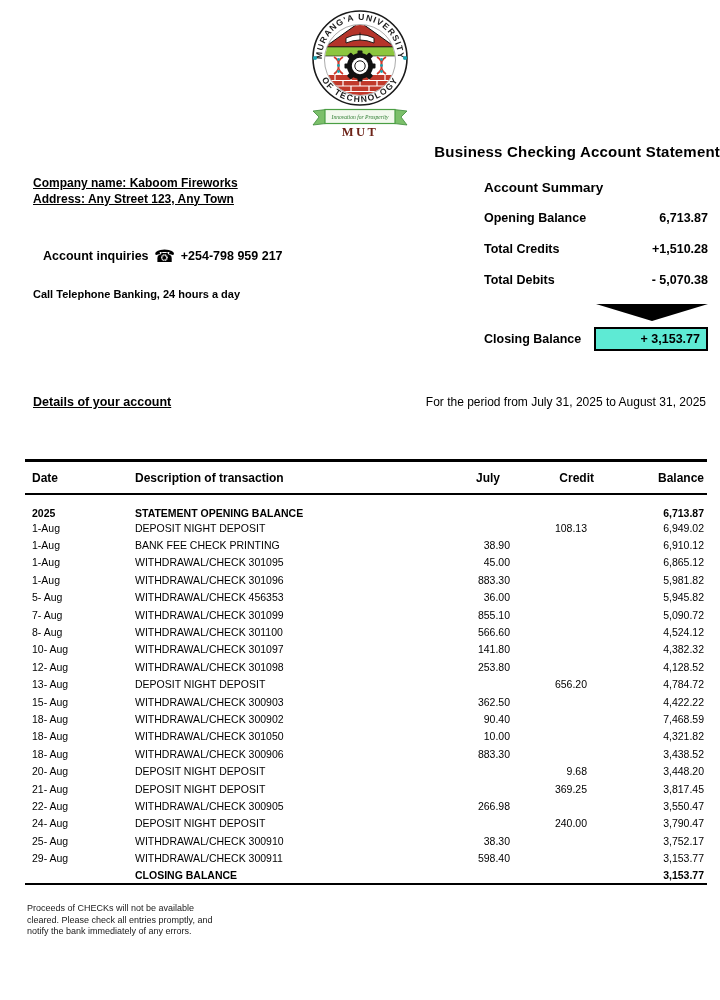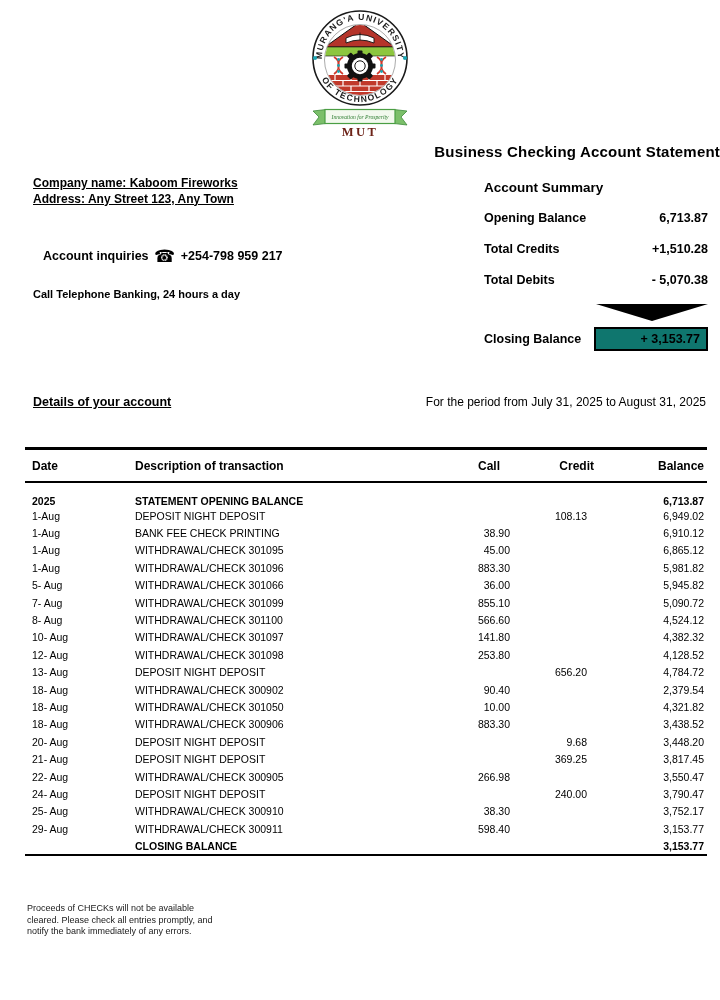--- a/index.html
+++ b/index.html
@@ -21,29 +21,29 @@
   .telebank { position:absolute; left:33px; top:288px; font-size:11px; font-weight:bold; }
   
   .summary { position:absolute; left:484px; top:180px; width:224px; }
   .summary-heading { font-size:13.5px; font-weight:bold; margin-bottom:16px; }
   .summary-row { display:flex; justify-content:space-between; font-size:12.5px; font-weight:bold; margin-bottom:17px; }
   .tri-down { width:0; height:0; margin:2px 0 6px auto;
     border-left:56px solid transparent; border-right:56px solid transparent; border-top:17px solid #000; }
   .closing-row { display:flex; justify-content:space-between; align-items:center; }
   .closing-label { font-size:12.5px; font-weight:bold; }
   .closing-box { border:2px solid #000; width:114px; padding:3px 6px 3px 4px;
-    font-size:12.5px; font-weight:bold; text-align:right; background:#0f766e; }
+    font-size:12.5px; font-weight:bold; text-align:right; background:#5eead4; }
   
   .details-row { position:absolute; left:33px; right:14px; top:395px; display:flex; justify-content:space-between; align-items:baseline; }
   .details-left { font-size:12.5px; font-weight:bold; text-decoration:underline; }
   .details-right { font-size:12px; }
   
   .tx-table-wrap { position:absolute; left:25px; top:447px; width:682px; }
   table { border-collapse:collapse; width:682px; table-layout:fixed;
-    border-top:3px solid #000; border-bottom:2.5px solid #000; }
+    border-top:3px solid #000; border-bottom:2.5px solid #000;margin-top:12px; }
   thead th { font-size:12px; font-weight:bold; padding:9px 0 8px 0; border-bottom:2px solid #000; }
   th.c-date, td.c-date { text-align:left; padding-left:7px; }
   th.c-desc, td.c-desc { text-align:left; }
   th.c-debit, td.c-debit { text-align:right; }
   th.c-debit { padding-right:10px; }
   th.c-credit, td.c-credit { text-align:right; }
   th.c-credit { padding-right:8px; } td.c-credit { padding-right:15px; }
   th.c-bal, td.c-bal { text-align:right; padding-right:3px; }
   tbody td { font-size:10.5px; height:17.4px; padding-top:0; padding-bottom:0; vertical-align:middle; white-space:nowrap; }
   tbody tr:first-child td { padding-top:12px; }
@@ -195,21 +195,21 @@
         <col style="width:110px">
           <col style="width:255px">
           <col style="width:120px">
           <col style="width:92px">
           <col style="width:105px">
       </colgroup>
       <thead>
         <tr>
           <th class="c-date">Date</th>
           <th class="c-desc">Description of transaction</th>
-          <th class="c-debit">Call</th>
+          <th class="c-debit">July</th>
           <th class="c-credit">Credit</th>
           <th class="c-bal">Balance</th>
         </tr>
       </thead>
       <tbody>
           <tr class="bold-row">
             <td class="c-date">2025</td>
             <td class="c-desc">STATEMENT OPENING BALANCE</td>
             <td class="c-debit"></td>
             <td class="c-credit"></td>
@@ -238,21 +238,21 @@
           </tr>
           <tr>
             <td class="c-date">1-Aug</td>
             <td class="c-desc">WITHDRAWAL/CHECK 301096</td>
             <td class="c-debit">883.30</td>
             <td class="c-credit"></td>
             <td class="c-bal">5,981.82</td>
           </tr>
           <tr>
             <td class="c-date">5- Aug</td>
-            <td class="c-desc">WITHDRAWAL/CHECK 301066</td>
+            <td class="c-desc">WITHDRAWAL/CHECK 456353</td>
             <td class="c-debit">36.00</td>
             <td class="c-credit"></td>
             <td class="c-bal">5,945.82</td>
           </tr>
           <tr>
             <td class="c-date">7- Aug</td>
             <td class="c-desc">WITHDRAWAL/CHECK 301099</td>
             <td class="c-debit">855.10</td>
             <td class="c-credit"></td>
             <td class="c-bal">5,090.72</td>
@@ -279,25 +279,32 @@
             <td class="c-bal">4,128.52</td>
           </tr>
           <tr>
             <td class="c-date">13- Aug</td>
             <td class="c-desc">DEPOSIT NIGHT DEPOSIT</td>
             <td class="c-debit"></td>
             <td class="c-credit">656.20</td>
             <td class="c-bal">4,784.72</td>
           </tr>
           <tr>
+            <td class="c-date">15- Aug</td>
+            <td class="c-desc">WITHDRAWAL/CHECK 300903</td>
+            <td class="c-debit">362.50</td>
+            <td class="c-credit"></td>
+            <td class="c-bal">4,422.22</td>
+          </tr>
+          <tr>
             <td class="c-date">18- Aug</td>
             <td class="c-desc">WITHDRAWAL/CHECK 300902</td>
             <td class="c-debit">90.40</td>
             <td class="c-credit"></td>
-            <td class="c-bal">2,379.54</td>
+            <td class="c-bal">7,468.59</td>
           </tr>
           <tr>
             <td class="c-date">18- Aug</td>
             <td class="c-desc">WITHDRAWAL/CHECK 301050</td>
             <td class="c-debit">10.00</td>
             <td class="c-credit"></td>
             <td class="c-bal">4,321.82</td>
           </tr>
           <tr>
             <td class="c-date">18- Aug</td>

